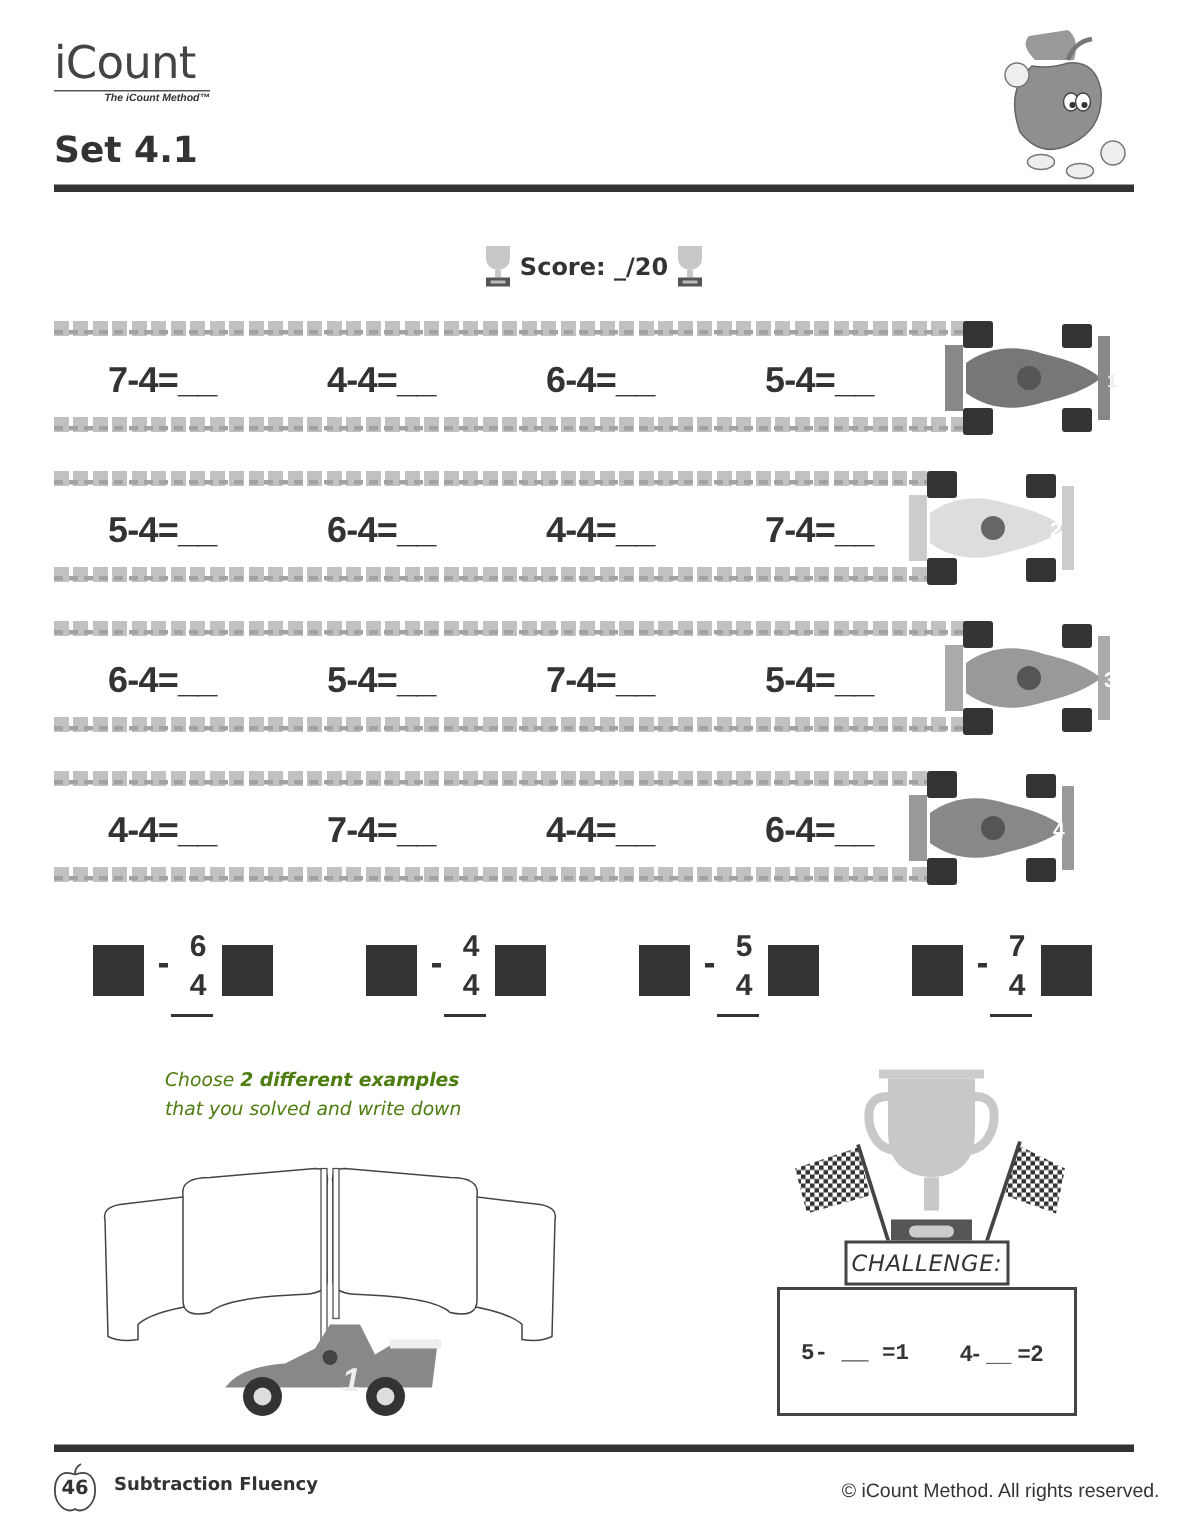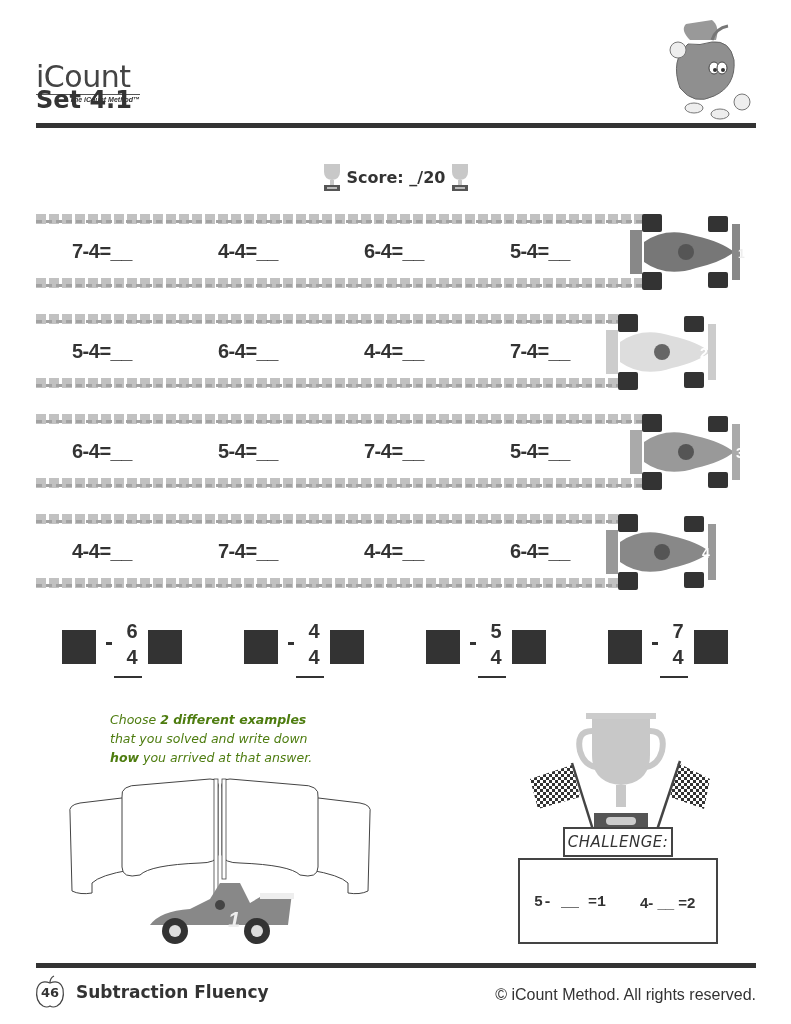--- a/index.html
+++ b/index.html
@@ -1,40 +1,40 @@
 <!DOCTYPE html>
 <html><head>
 <meta charset="utf-8">
 <style>
   * { box-sizing: border-box; margin: 0; padding: 0; }
   html, body { width: 791px; height: 1024px; background: #ffffff; overflow: hidden; }
   body { position: relative; font-family: "Liberation Sans", sans-serif; color: #333; }
 
-  .logo { position: absolute; left: 36px; top: 28px; width: 110px; margin-top: 34px; }
+  .logo { position: absolute; left: 36px; top: 28px; width: 110px; }
   .logo-word { font-family: "DejaVu Sans", sans-serif; font-size: 30px; color: #444; letter-spacing: -0.5px; line-height: 30px; }
   .logo-rule { height: 1px; background: #555; margin-top: 2px; width: 104px; }
   .logo-tag { font-size: 7px; font-style: italic; font-weight: bold; color: #333; text-align: right; width: 104px; margin-top: 1px; }
 
   .set-title { position: absolute; left: 36px; top: 86px; font-family: "DejaVu Sans", sans-serif; font-weight: bold; font-size: 24px; color: #333; }
   .top-rule { position: absolute; left: 36px; top: 123px; width: 720px; height: 5px; background: #333; }
 
   .mascot { position: absolute; left: 650px; top: 10px; width: 110px; height: 110px; }
 
   .score { position: absolute; left: 285px; top: 160px; width: 222px; height: 34px; display: flex; align-items: center; justify-content: center; gap: 4px; }
   .score-text { font-family: "DejaVu Sans", sans-serif; font-weight: bold; font-size: 16px; color: #333; }
   .trophy-small { width: 22px; height: 30px; }
 
   .lane { position: absolute; left: 36px; width: 720px; height: 80px; }
   .track { position: absolute; left: 0; height: 10px; background:
       repeating-linear-gradient(90deg, #bbb 0 10px, transparent 10px 13px);
       opacity: .9; }
   .track::after { content: ""; position: absolute; left: 0; right: 0; top: 6px; height: 3px;
       background: repeating-linear-gradient(90deg, #999 0 6px, transparent 6px 10px); }
   .problems { position: absolute; top: 28px; left: 36px; display: flex; }
-  .problem { width: 146px; font-family: "Liberation Sans", sans-serif; font-weight: bold; font-size: 20px; color: #333; letter-spacing: -0.5px; }
+  .problem { width: 146px; font-family: "Liberation Sans", sans-serif; font-weight: bold; font-size: 24px; color: #333; letter-spacing: -0.5px; }
 
   .car { position: absolute; top: 0; width: 130px; height: 80px; }
 
   .vprob-row { position: absolute; left: 60px; top: 620px; width: 680px; height: 65px; }
   .vprob { position: absolute; top: 0; width: 120px; height: 65px; }
   .vbox { position: absolute; top: 10px; width: 34px; height: 34px; background: #333; }
   .vminus { position: absolute; left: 44px; top: 22px; width: 6px; height: 3px; background: #333; }
   .vnum { position: absolute; left: 58px; width: 24px; text-align: center; font-weight: bold; font-size: 20px; color: #333; }
   .vline { position: absolute; left: 52px; top: 56px; width: 28px; height: 2px; background: #333; }
 
@@ -44,22 +44,22 @@
   .flags-art { position: absolute; left: 60px; top: 775px; width: 320px; height: 175px; }
 
   .trophy-art { position: absolute; left: 510px; top: 705px; width: 220px; height: 130px; }
   .challenge-label { position: absolute; left: 563px; top: 827px; width: 110px; height: 30px; border: 2px solid #444; background: #fff; display: flex; align-items: center; justify-content: center; font-family: "DejaVu Sans", sans-serif; font-style: italic; font-size: 15px; color: #333; letter-spacing: .5px; }
   .challenge-box { position: absolute; left: 518px; top: 858px; width: 200px; height: 86px; border: 2px solid #444; }
   .challenge-item { position: absolute; top: 34px; font-weight: bold; font-size: 15px; color: #333; }
 
   .bottom-rule { position: absolute; left: 36px; top: 963px; width: 720px; height: 5px; background: #333; }
   .footer-page { position: absolute; left: 34px; top: 975px; width: 32px; height: 34px; }
   .footer-page-num { position: absolute; left: 0; top: 10px; width: 32px; text-align: center; font-family: "DejaVu Sans", sans-serif; font-weight: bold; font-size: 13px; color: #333; }
-  .footer-title { position: absolute; left: 76px; top: 982px; font-family: "DejaVu Sans", sans-serif; font-weight: bold; font-size: 17px; color: #333; }
-  .footer-copy { position: absolute; right: 35px; top: 986px; font-family: "Liberation Sans", sans-serif; font-size: 16px; color: #333; }
+  .footer-title { position: absolute; left: 76px; top: 982px; font-family: "DejaVu Sans", sans-serif; font-weight: bold; font-size: 12px; color: #333; }
+  .footer-copy { position: absolute; right: 18px; top: 986px; font-family: "Liberation Sans", sans-serif; font-size: 13px; color: #333; }
 </style>
 </head>
 <body>
 
 <div class="logo">
   <div class="logo-word">iCount</div>
   <div class="logo-rule"></div>
   <div class="logo-tag">The iCount Method™</div>
 </div>
 <div class="set-title">Set 4.1</div>
@@ -214,21 +214,20 @@
     <div class="vnum" style="top:0;">7</div>
     <div class="vnum" style="top:26px;">4</div>
     <div class="vbox" style="left:86px;"></div>
     <div class="vline"></div>
   </div>
 </div>
 
 <div class="instructions">
   <div><span>Choose </span><b>2 different examples</b></div>
   <div>that you solved and write down</div>
-  <div><b>how</b><span> you arrived at that answer.</span></div>
 </div>
 
 <svg class="flags-art" viewBox="0 0 320 175">
   <path d="M10 38 Q8 30 20 28 L70 22 L70 95 Q40 100 32 108 L32 118 Q20 120 12 116 Z" fill="#fff" stroke="#444" stroke-width="1"></path>
   <path d="M62 22 Q60 10 80 10 L150 4 Q160 4 158 14 L158 80 Q156 88 140 88 Q90 90 80 100 Q62 104 62 92 Z" fill="#fff" stroke="#444" stroke-width="1"></path>
   <path d="M310 38 Q312 30 300 28 L250 22 L250 95 Q280 100 288 108 L288 118 Q300 120 308 116 Z" fill="#fff" stroke="#444" stroke-width="1"></path>
   <path d="M258 22 Q260 10 240 10 L170 4 Q160 4 162 14 L162 80 Q164 88 180 88 Q230 90 240 100 Q258 104 258 92 Z" fill="#fff" stroke="#444" stroke-width="1"></path>
   <rect x="154" y="4" width="4" height="120" fill="#fff" stroke="#444" stroke-width=".8"></rect>
   <rect x="162" y="4" width="4" height="100" fill="#fff" stroke="#444" stroke-width=".8"></rect>
   <path d="M90 150 Q100 136 130 134 L150 124 L160 108 L180 108 L190 128 L200 122 L232 118 L228 150 Z" fill="#888"></path>

